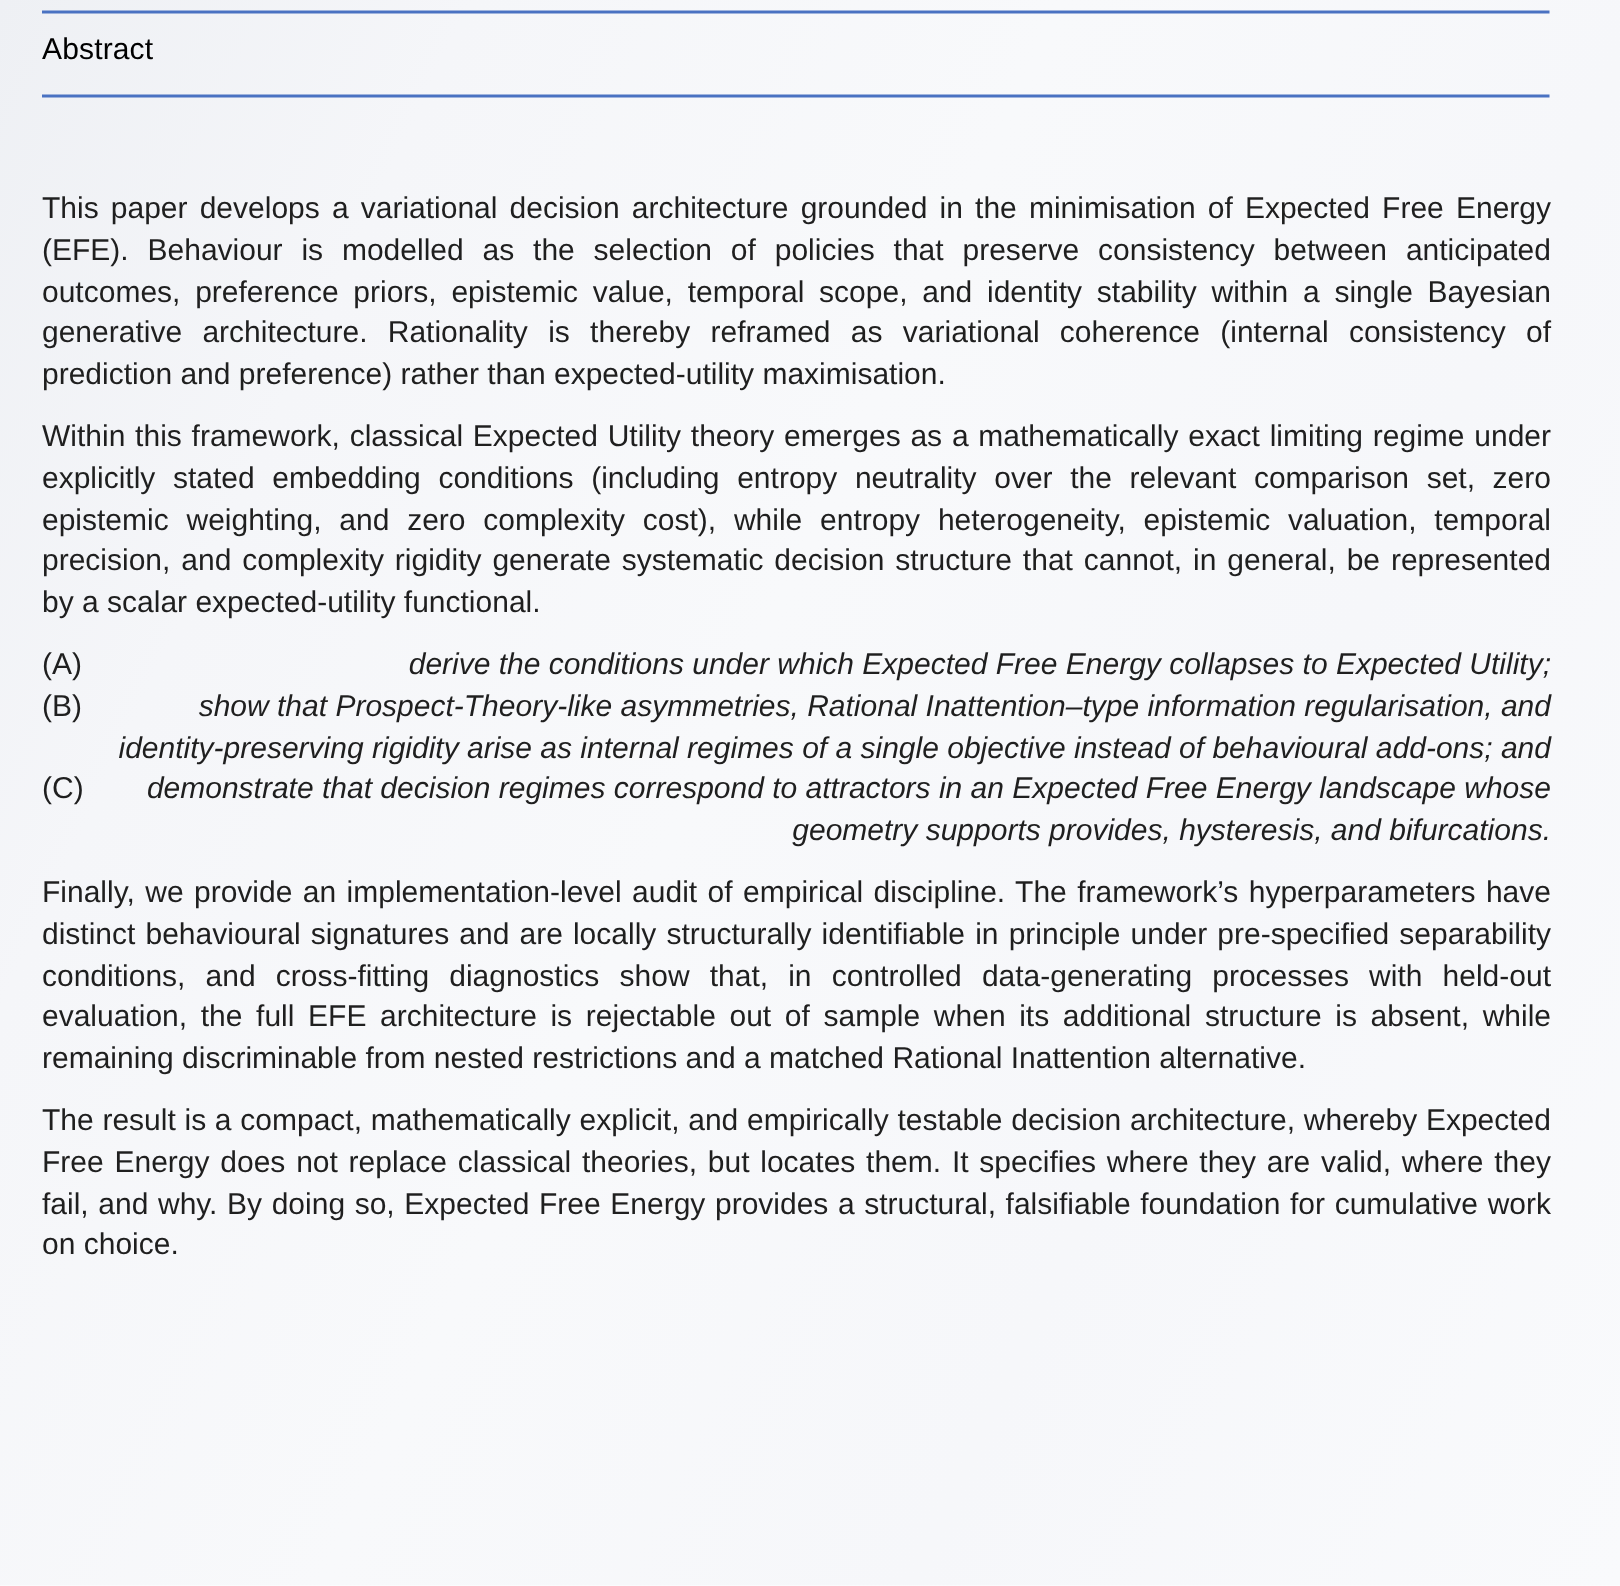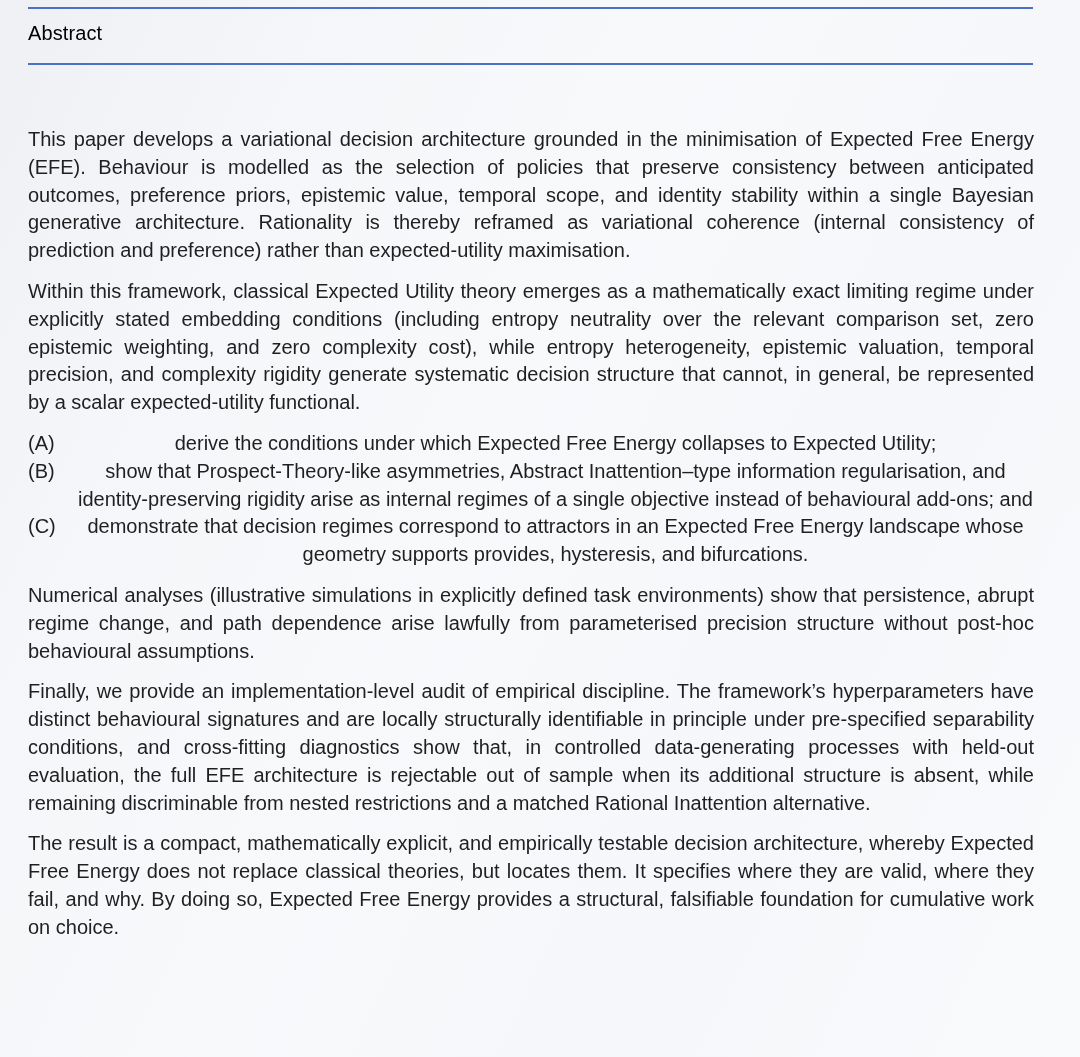--- a/index.html
+++ b/index.html
@@ -19,42 +19,41 @@
   }
   .body {
     position: absolute; left: 28px; top: 105px; width: 1006px;
     font-size: 20px; line-height: 27.8px; margin-top: 21px;
   }
   .body p { margin: 0 0 13px 0; text-align: justify; }
   .body p.intro { text-align: left; margin-bottom: 10px; }
   .list { margin: 0 0 13px 0; }
   .li { display: flex; }
   .li .lbl { flex: 0 0 49px; }
-  .li .txt { flex: 1; text-align: center; }
+  .li .txt { flex: 1; text-align: right; font-style: italic; }
 </style>
 </head>
 <body>
 
 <div class="rule top"></div>
 <div class="heading">Abstract</div>
 <div class="rule bottom"></div>
 
 <div class="body">
   <p>This paper develops a variational decision architecture grounded in the minimisation of Expected Free Energy (EFE). Behaviour is modelled as the selection of policies that preserve consistency between anticipated outcomes, preference priors, epistemic value, temporal scope, and identity stability within a single Bayesian generative architecture. Rationality is thereby reframed as variational coherence (internal consistency of prediction and preference) rather than expected-utility maximisation.</p>
   <p>Within this framework, classical Expected Utility theory emerges as a mathematically exact limiting regime under explicitly stated embedding conditions (including entropy neutrality over the relevant comparison set, zero epistemic weighting, and zero complexity cost), while entropy heterogeneity, epistemic valuation, temporal precision, and complexity rigidity generate systematic decision structure that cannot, in general, be represented by a scalar expected-utility functional.</p>
   <div class="list">
     <div class="li">
       <span class="lbl">(A)</span>
       <span class="txt">derive the conditions under which Expected Free Energy collapses to Expected Utility;</span>
     </div>
     <div class="li">
       <span class="lbl">(B)</span>
-      <span class="txt">show that Prospect-Theory-like asymmetries, Abstract Inattention–type information regularisation, and identity-preserving rigidity arise as internal regimes of a single objective instead of behavioural add-ons; and</span>
+      <span class="txt">show that Prospect-Theory-like asymmetries, Rational Inattention–type information regularisation, and identity-preserving rigidity arise as internal regimes of a single objective instead of behavioural add-ons; and</span>
     </div>
     <div class="li">
       <span class="lbl">(C)</span>
       <span class="txt">demonstrate that decision regimes correspond to attractors in an Expected Free Energy landscape whose geometry supports provides, hysteresis, and bifurcations.</span>
     </div>
   </div>
-  <p>Numerical analyses  (illustrative simulations in explicitly defined task environments) show that persistence, abrupt regime change, and path dependence arise lawfully from parameterised precision structure without post-hoc behavioural assumptions.</p>
   <p>Finally, we provide an implementation-level audit of empirical discipline. The framework’s hyperparameters have distinct behavioural signatures and are locally structurally identifiable in principle under pre-specified separability conditions, and cross-fitting diagnostics show that, in controlled data-generating processes with held-out evaluation, the full EFE architecture is rejectable out of sample when its additional structure is absent, while remaining discriminable from nested restrictions and a matched Rational Inattention alternative.</p>
   <p>The result is a compact, mathematically explicit, and empirically testable decision architecture, whereby Expected Free Energy does not replace classical theories, but locates them. It specifies where they are valid, where they fail, and why. By doing so, Expected Free Energy provides a structural, falsifiable foundation for cumulative work on choice.</p>
 </div>
 
 </body></html>

